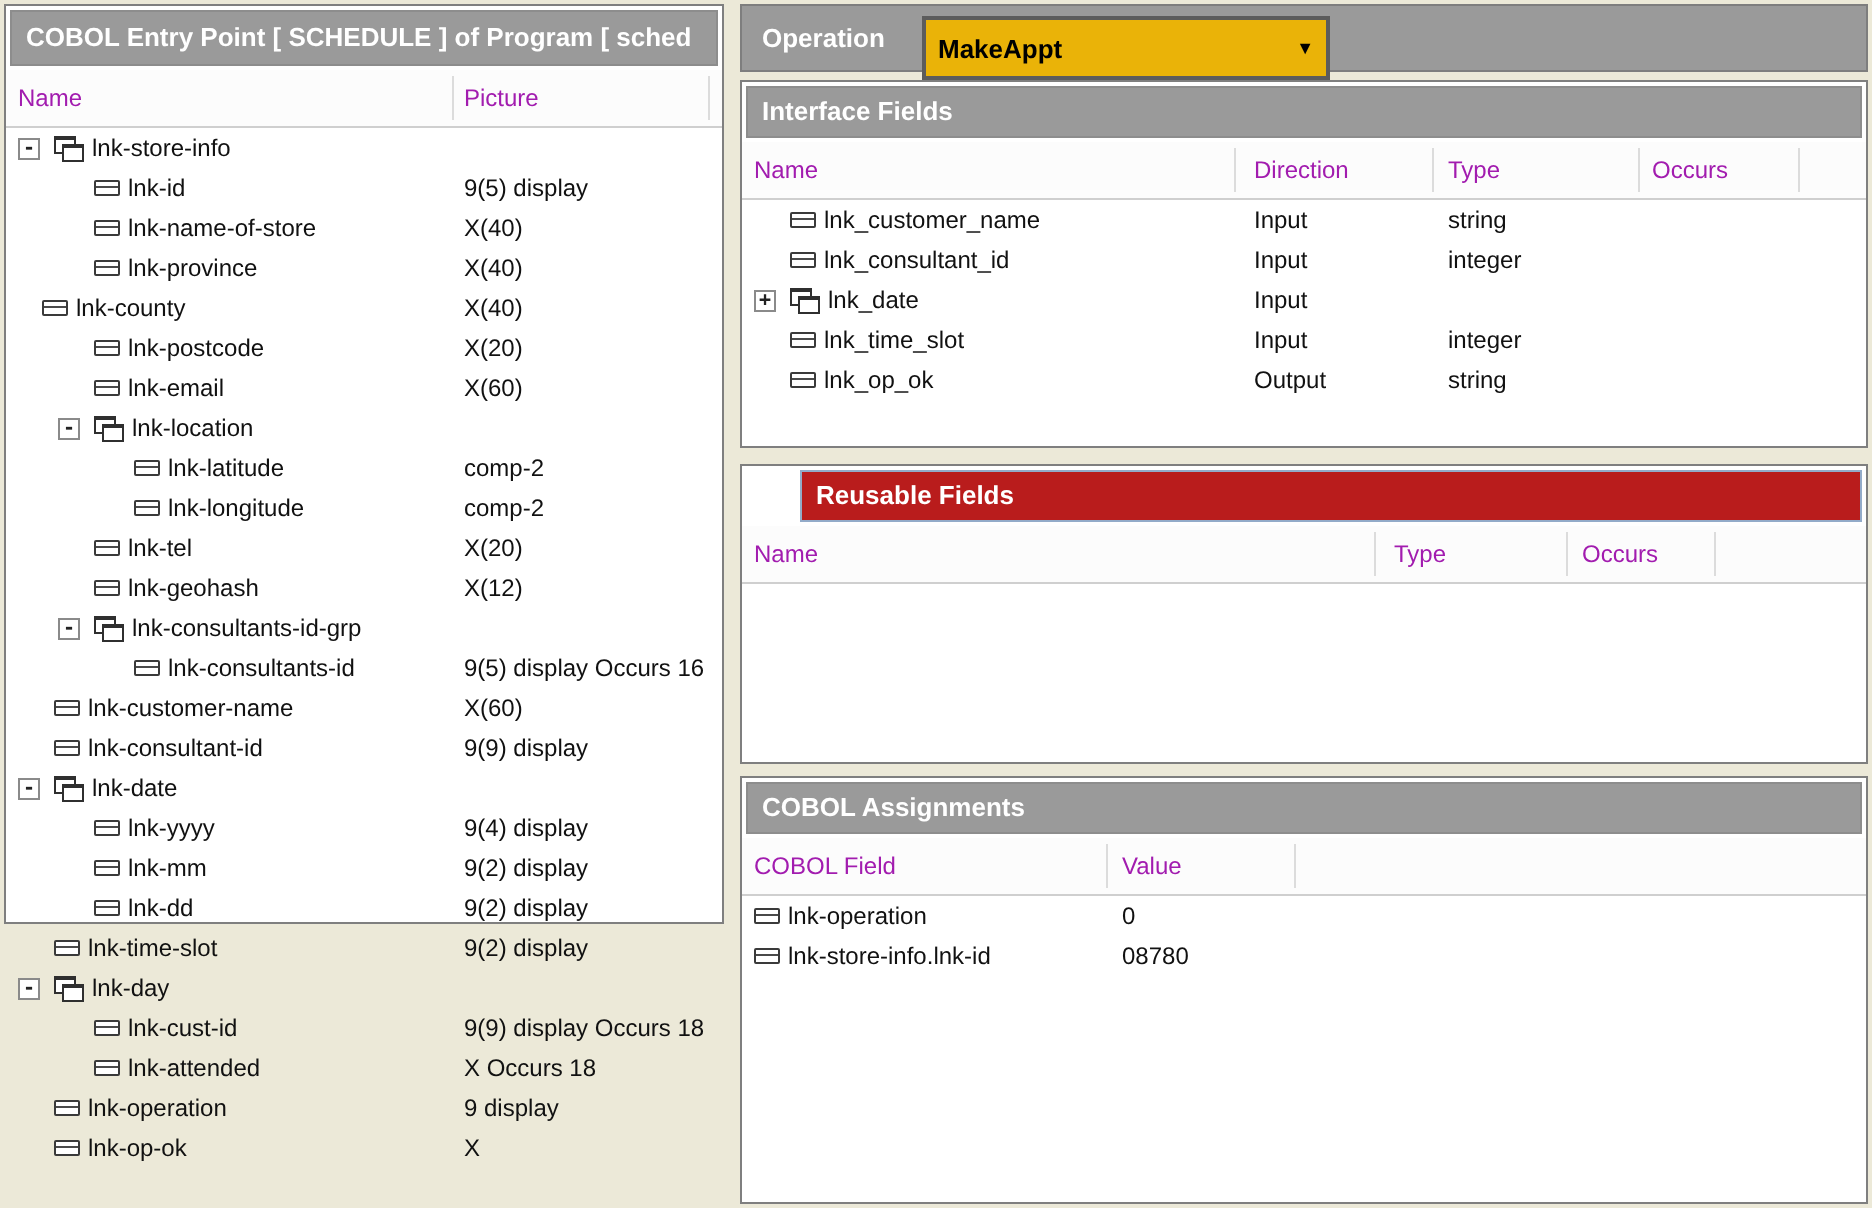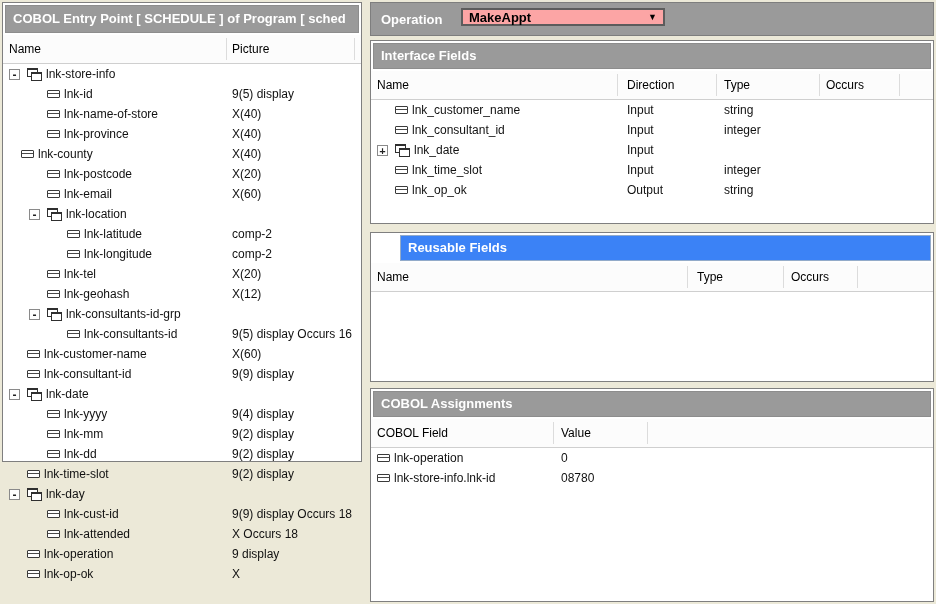--- a/index.html
+++ b/index.html
@@ -13,25 +13,25 @@
   #g-if{left:370px;top:40px;width:564px;height:184px;}
   #g-rf{left:370px;top:232px;width:564px;height:150px;}
   #g-ca{left:370px;top:388px;width:564px;height:214px;}
 
   .bar{
     margin:2px;height:24px;line-height:24px;padding:0 7px;
     font-weight:bold;color:#fff;font-size:13px;
     white-space:nowrap;overflow:hidden;border:1px solid #8d8d8d;
   }
   .bar.gray{background:#9a9a9a;}
-  .bar.blue{background:#3b82f6;border-color:#93abc9;margin-left:29px;}
+  .bar.blue{background:#b91c1c;border-color:#93abc9;margin-left:29px;}
   .bar.title{height:26px;line-height:26px;}
 
   .thead{position:relative;height:28px;margin-top:2px;border-bottom:1px solid #cfcfcf;background:#fcfcfc;}
-  .hlabel{position:absolute;top:50%;transform:translateY(-50%);color:#000000;white-space:nowrap;}
+  .hlabel{position:absolute;top:50%;transform:translateY(-50%);color:#a21caf;white-space:nowrap;}
   .hsep{position:absolute;top:3px;bottom:3px;width:1px;background:#dcdcdc;}
 
   .tbody{position:relative;}
   .row{position:relative;display:flex;align-items:center;height:20px;box-sizing:border-box;}
   .nm{white-space:nowrap;}
   .cell{position:absolute;top:50%;transform:translateY(-50%);white-space:nowrap;}
 
   .slot{width:18px;flex:0 0 18px;display:flex;align-items:center;}
   .exp{
     width:11px;height:11px;box-sizing:border-box;border:1px solid #8a8a8a;background:#fff;
@@ -50,22 +50,22 @@
   .ico-group::before{left:0;top:0;}
   .ico-group::after{left:4px;top:4px;}
 
   .opbar{
     position:absolute;left:370px;top:2px;width:564px;height:34px;box-sizing:border-box;
     background:#9a9a9a;border:1px solid #7e7e7e;
   }
   .oplabel{position:absolute;left:10px;top:50%;transform:translateY(-50%);
     color:#fff;font-weight:bold;font-size:13px;}
   .combo{
-    position:absolute;left:90px;top:5px;width:204px;height:18px;box-sizing:border-box;
-    background:#fca5a5;border:2px solid #5c5c5c;display:flex;align-items:center;
+    position:absolute;left:90px;top:5px;width:204px;height:32px;box-sizing:border-box;
+    background:#eab308;border:2px solid #5c5c5c;display:flex;align-items:center;
     padding:0 18px 0 6px;font-weight:bold;font-size:13px;color:#000;cursor:default;
   }
   .combo-arrow{position:absolute;right:6px;top:50%;transform:translateY(-50%);font-size:9px;color:#000;}
 </style>
 </head>
 <body>
 
 <div class="screen">
 
   <div class="panel left-panel">

